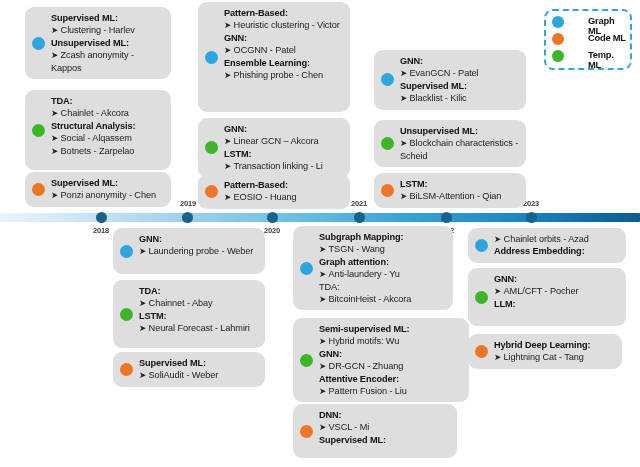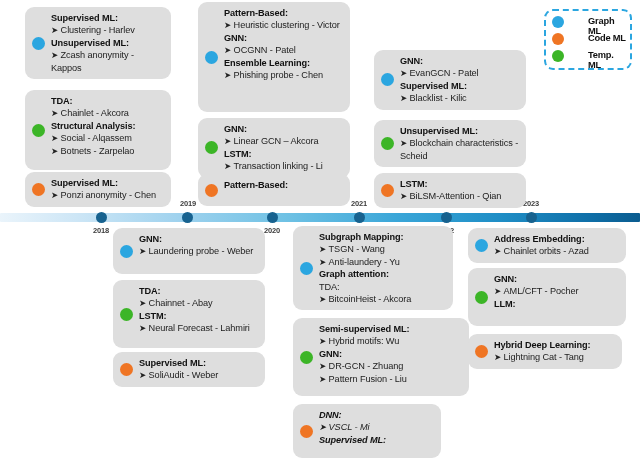--- a/index.html
+++ b/index.html
@@ -114,20 +114,21 @@
       <div class="card" style="left: 198px; top: 118px; width: 152px; min-height: 56px;">
         <span class="bullet-dot" style="background: rgb(60, 181, 39);"></span>
         <div class="line head">GNN:</div>
         <div class="line item"><span class="arrow">➤ </span><span>Linear GCN – Akcora</span></div>
         <div class="line head">LSTM:</div>
         <div class="line item"><span class="arrow">➤ </span><span>Transaction linking - Li</span></div>
       </div>
       <div class="card" style="left: 198px; top: 174px; width: 152px; min-height: 32px;">
         <span class="bullet-dot" style="background: rgb(239, 117, 36);"></span>
         <div class="line head">Pattern-Based:</div>
+        <div class="line item"><span class="arrow">➤ </span><span>EOSIO -  Huang</span></div>
       </div>
       <div class="card" style="left: 374px; top: 50px; width: 152px; min-height: 58px;">
         <span class="bullet-dot" style="background: rgb(43, 166, 224);"></span>
         <div class="line head">GNN:</div>
         <div class="line item"><span class="arrow">➤ </span><span>EvanGCN - Patel</span></div>
         <div class="line head">Supervised ML:</div>
         <div class="line item"><span class="arrow">➤ </span><span>Blacklist - Kilic</span></div>
       </div>
       <div class="card" style="left: 374px; top: 120px; width: 152px; min-height: 46px;">
         <span class="bullet-dot" style="background: rgb(60, 181, 39);"></span>
@@ -153,43 +154,44 @@
       </div>
       <div class="card" style="left: 113px; top: 352px; width: 152px; min-height: 32px;">
         <span class="bullet-dot" style="background: rgb(239, 117, 36);"></span>
         <div class="line head">Supervised ML:</div>
         <div class="line item"><span class="arrow">➤ </span><span>SoliAudit - Weber</span></div>
       </div>
       <div class="card" style="left: 293px; top: 226px; width: 160px; min-height: 72px;">
         <span class="bullet-dot" style="background: rgb(43, 166, 224);"></span>
         <div class="line head">Subgraph Mapping:</div>
         <div class="line item"><span class="arrow">➤ </span><span>TSGN - Wang</span></div>
+        <div class="line head">Graph attention:</div>
         <div class="line item"><span class="arrow">➤ </span><span>Anti-laundery - Yu</span></div>
-        <div class="line head">Graph attention:</div>
         <div class="line item">TDA:</div>
         <div class="line item"><span class="arrow">➤ </span><span>BitcoinHeist - Akcora</span></div>
       </div>
       <div class="card" style="left: 293px; top: 318px; width: 176px; min-height: 78px;">
         <span class="bullet-dot" style="background: rgb(60, 181, 39);"></span>
         <div class="line head">Semi-supervised ML:</div>
         <div class="line item"><span class="arrow">➤ </span><span>Hybrid motifs: Wu</span></div>
         <div class="line head">GNN:</div>
         <div class="line item"><span class="arrow">➤ </span><span>DR-GCN - Zhuang</span></div>
+        <div class="line head">Attentive Encoder:</div>
         <div class="line item"><span class="arrow">➤ </span><span>Pattern Fusion - Liu</span></div>
       </div>
-      <div class="card" style="left: 293px; top: 404px; width: 148px; min-height: 54px; font-style: italic;">
+      <div class="card" style="left: 293px; top: 404px; width: 164px; min-height: 54px;">
         <span class="bullet-dot" style="background: rgb(239, 117, 36);"></span>
         <div class="line head">DNN:</div>
         <div class="line item"><span class="arrow">➤ </span><span>VSCL - Mi</span></div>
         <div class="line head">Supervised ML:</div>
       </div>
       <div class="card" style="left: 468px; top: 228px; width: 158px; min-height: 34px;">
         <span class="bullet-dot" style="background: rgb(43, 166, 224);"></span>
+        <div class="line item"><span class="arrow">➤ </span><span>Chainlet orbits - Azad</span></div>
         <div class="line head">Address Embedding:</div>
-        <div class="line item"><span class="arrow">➤ </span><span>Chainlet orbits - Azad</span></div>
       </div>
       <div class="card" style="left: 468px; top: 268px; width: 158px; min-height: 58px;">
         <span class="bullet-dot" style="background: rgb(60, 181, 39);"></span>
         <div class="line head">GNN:</div>
         <div class="line item"><span class="arrow">➤ </span><span>AML/CFT - Pocher</span></div>
         <div class="line head">LLM:</div>
       </div>
       <div class="card" style="left: 468px; top: 334px; width: 154px; min-height: 34px;">
         <span class="bullet-dot" style="background: rgb(239, 117, 36);"></span>
         <div class="line head">Hybrid Deep Learning:</div>

